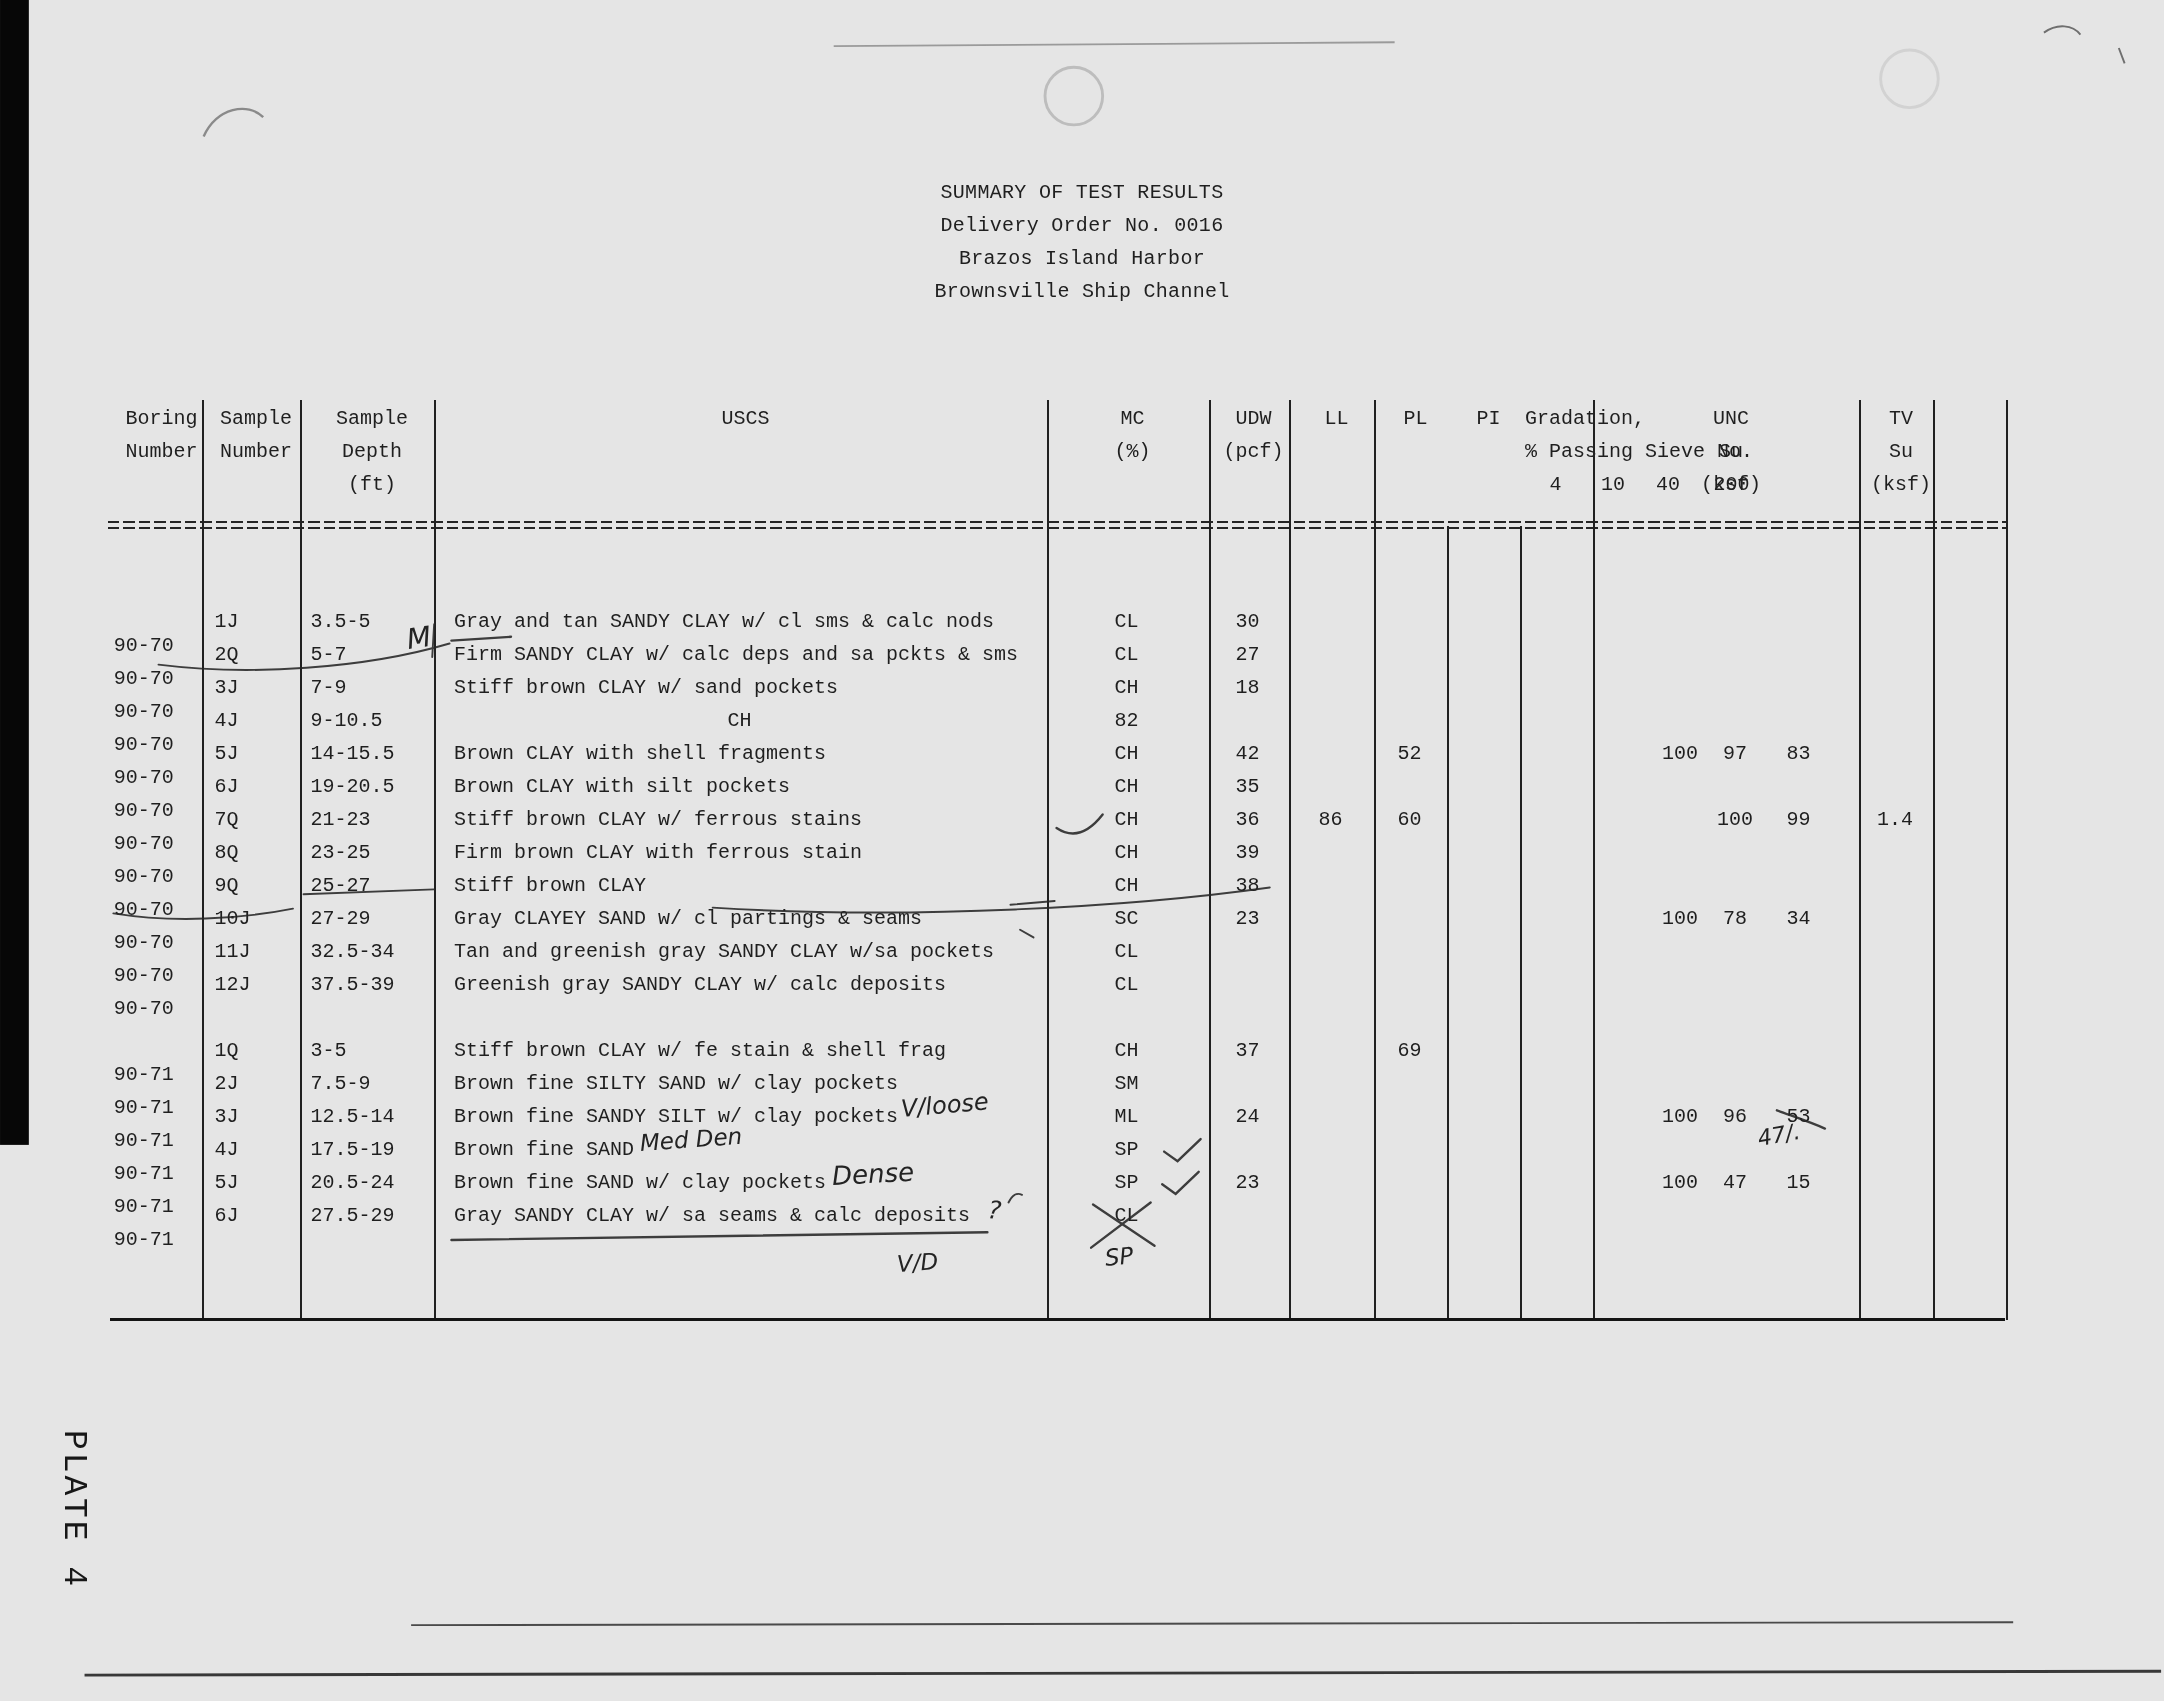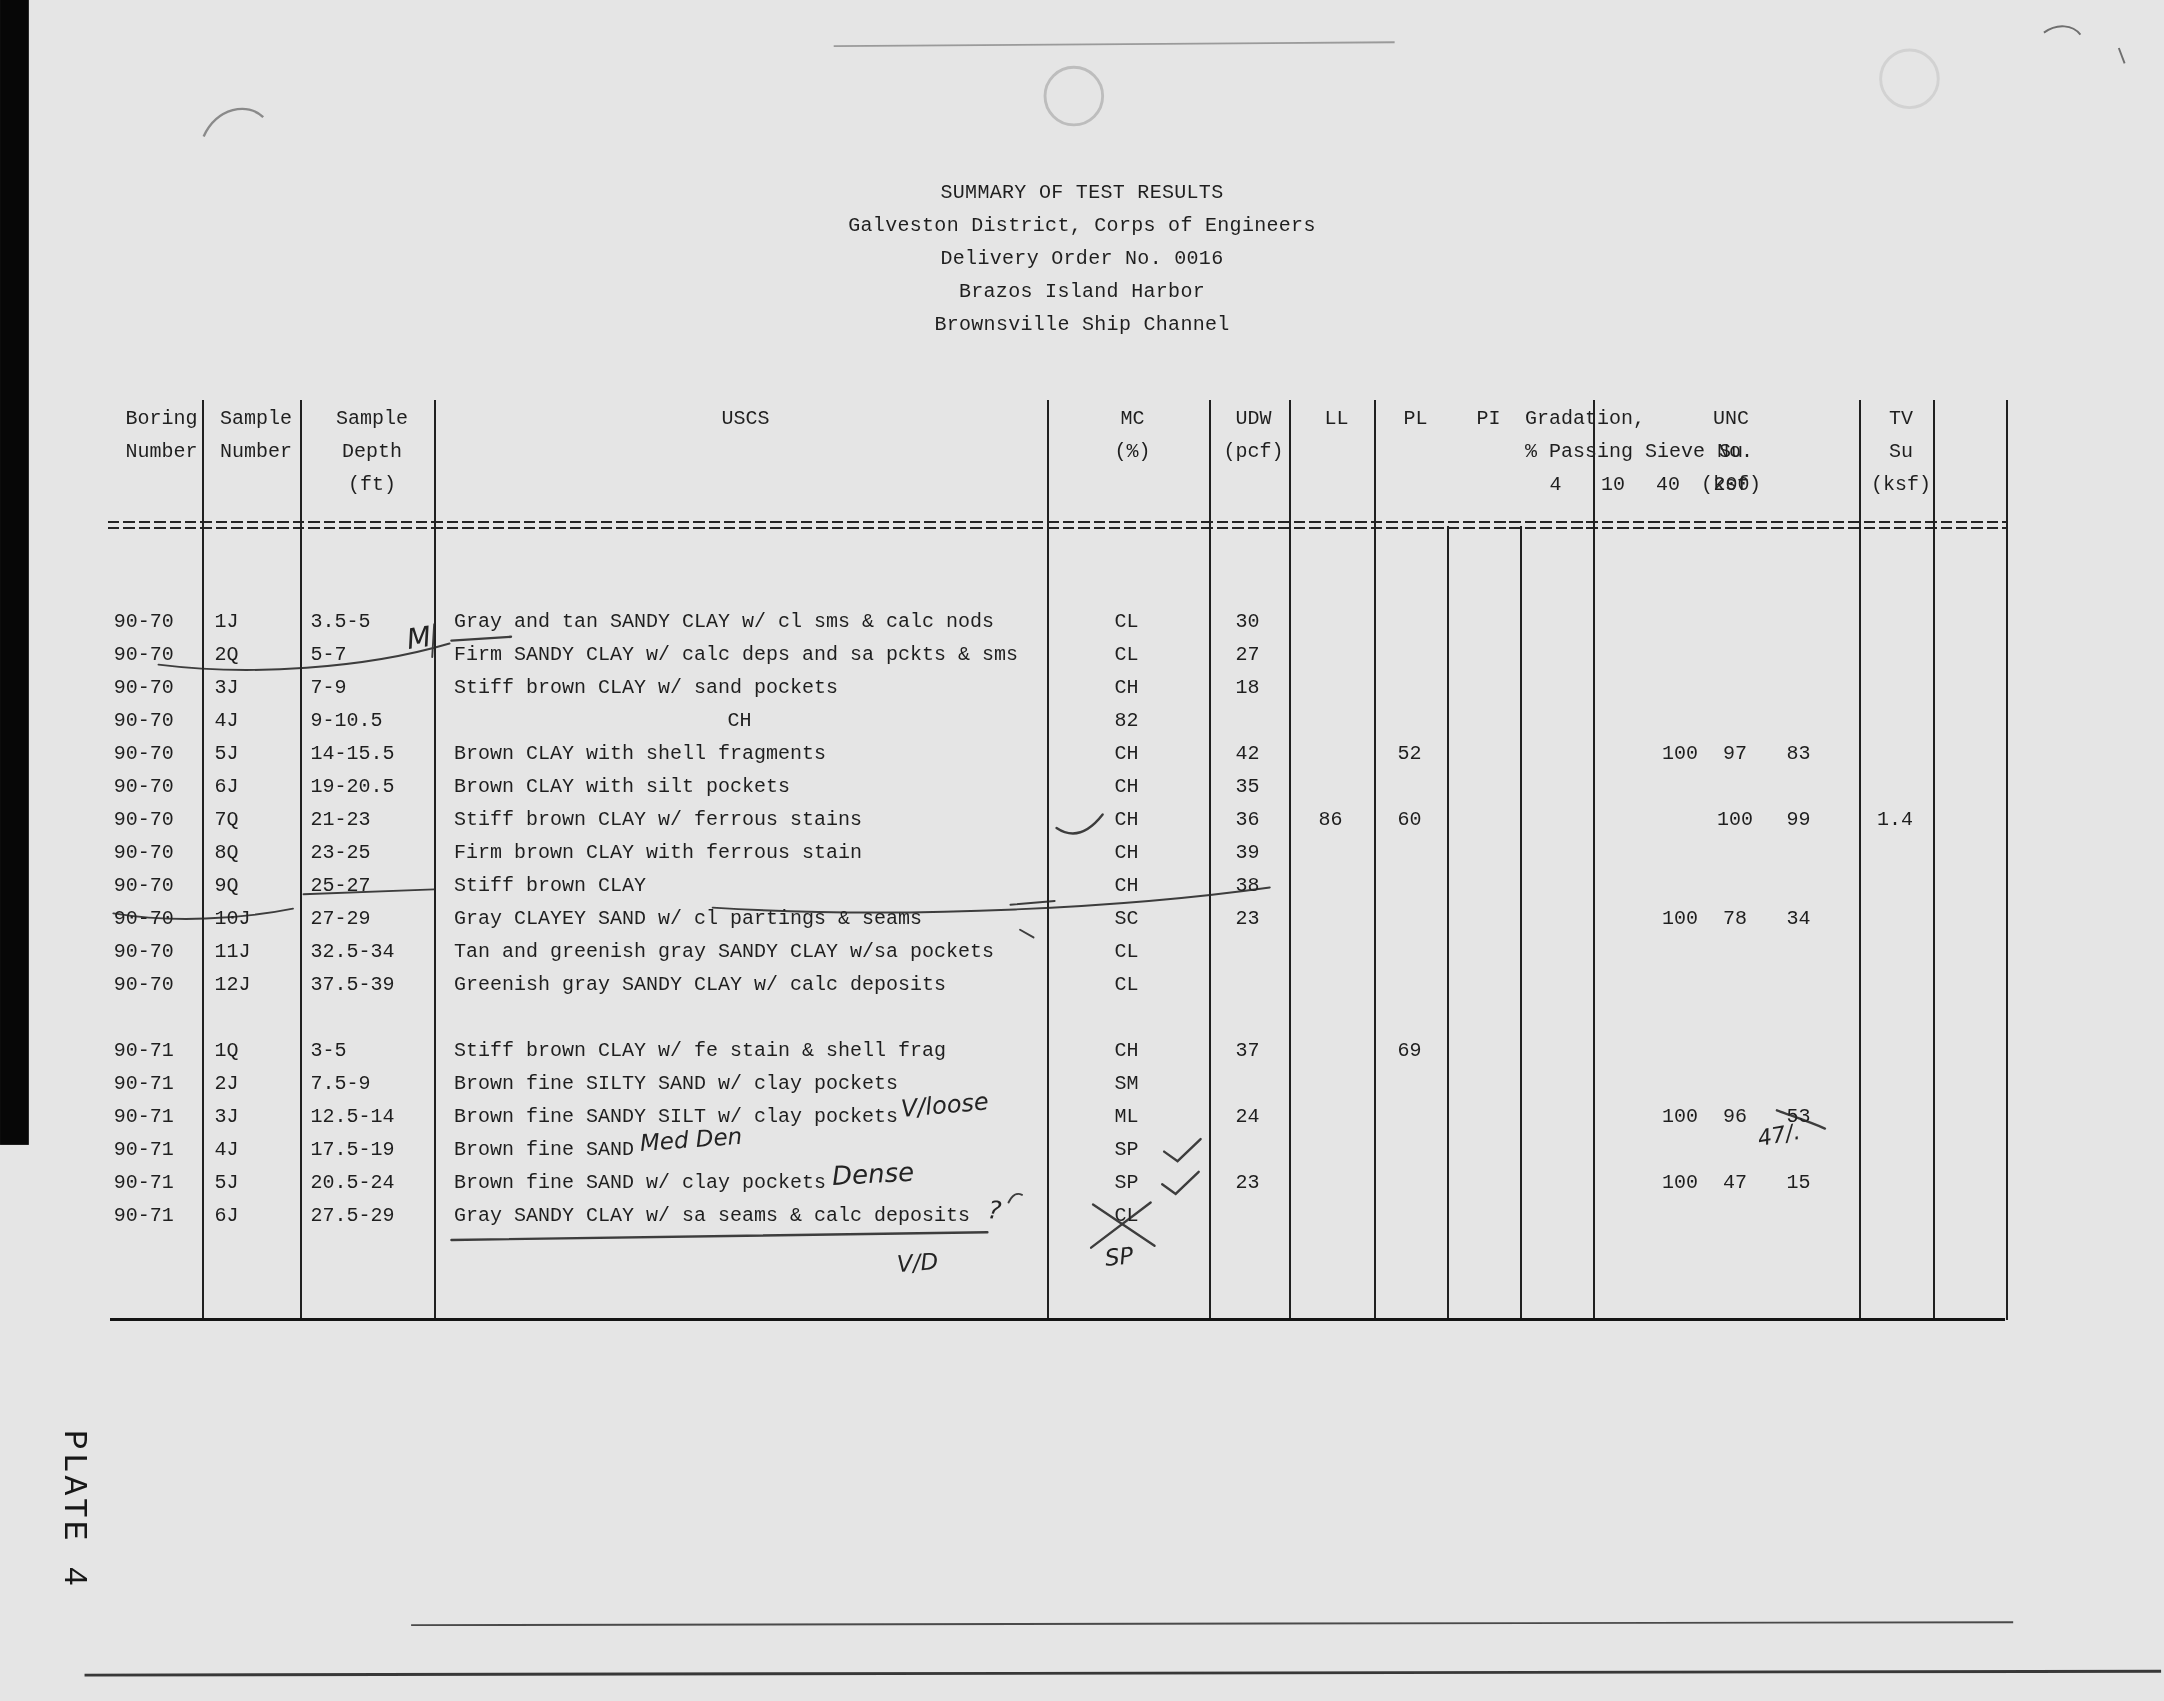--- a/index.html
+++ b/index.html
@@ -42,21 +42,21 @@
     background-repeat:no-repeat,no-repeat;
   }
   
   #rows{
     position:absolute;left:110px;top:605px;width:1895px;
     font-size:20px;
   }
   .trow{height:33px;line-height:33px;}
   .trow.spacer{height:33px;}
   .cell{white-space:nowrap;overflow:visible;}
-  .c-boring{padding-left:3.8px;}
+  .c-boring{padding-left:3.8px;margin-top:24px;}
   .c-sample{padding-left:13.4px;}
   .c-depth{padding-left:11.5px;}
   .c-visual{padding-left:21px;}
   .c-uscs,.c-mc,.c-udw,.c-ll,.c-pl,.c-pi,.c-unc,.c-tv{text-align:center;}
   .c-grad{display:grid;grid-template-columns:61px 54px 56px 71px;font-family:Liberation Mono, monospace;}
   .gsub{text-align:center;}
   
   .vline{position:absolute;width:1.9px;background:#202020;}
   #bottom-rule{position:absolute;left:110px;top:1318px;width:1895px;height:2.9px;background:#141414;}
   
@@ -78,21 +78,20 @@
   
   #overlay{position:absolute;left:0;top:0;pointer-events:none;}
 </style>
 </head>
 <body>
 
 <div id="page">
 
   <div id="title-block">
     <div>SUMMARY OF TEST RESULTS</div>
-    <div>Galveston District, Corps of Engineers</div>
     <div>Delivery Order No. 0016</div>
     <div>Brazos Island Harbor</div>
     <div>Brownsville Ship Channel</div>
   </div>
 
   <div id="thead">
     <div class="hcell">
       <div class="hl">Boring</div>
       <div class="hl">Number</div>
     </div>

